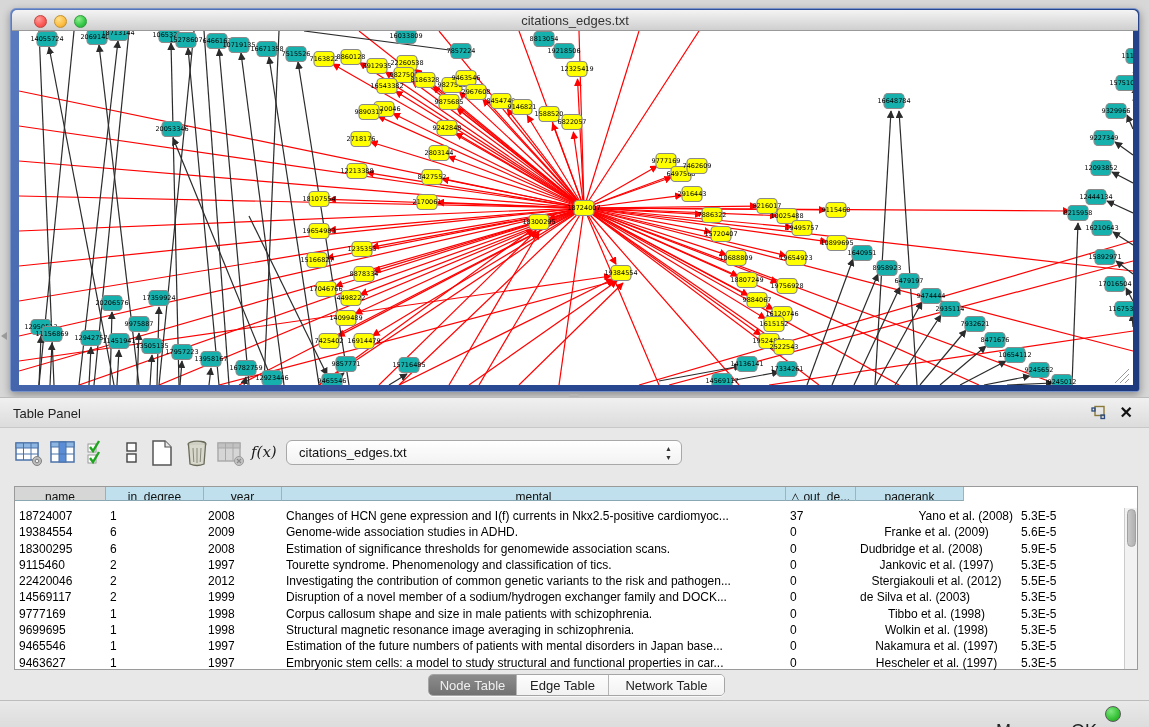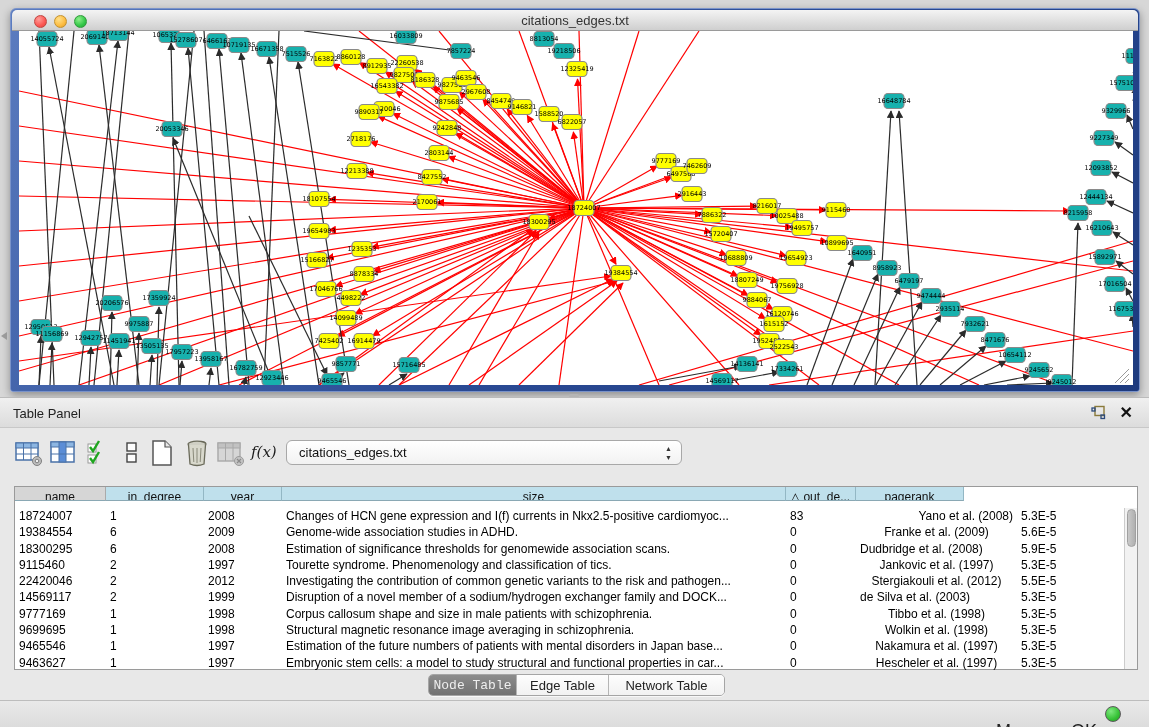--- a/index.html
+++ b/index.html
@@ -60,21 +60,21 @@
   #tbl-thumb { position:absolute; left:1.5px; top:1px; width:9px; height:38px;
     background:linear-gradient(90deg,#c9c9c9,#b0b0b0); border-radius:5px; border:1px solid #a0a0a0; }
 
   
   #seg { position:absolute; left:428px; top:276px; height:22px; display:flex;
     border:1px solid #a5a5a5; border-radius:5px; overflow:hidden;
     box-shadow:0 1px 0 rgba(255,255,255,.7); }
   .seg-btn { height:22px; font-size:13px; line-height:21px; text-align:center;
     background:linear-gradient(#fdfdfd,#f1f1f1); color:#222; border-right:1px solid #b5b5b5; cursor:pointer; }
   .seg-btn:last-child { border-right:none; }
-  .seg-btn.active { background:linear-gradient(#8c8c8c,#6f6f6f); color:#efefef;font-family:Liberation Mono, monospace; }
+  .seg-btn.active { background:linear-gradient(#8c8c8c,#6f6f6f); color:#efefef; }
 
   
   #status-bar { position:absolute; left:0; top:700px; width:1149px; height:27px;
     background:linear-gradient(#e9e9e9,#dcdcdc); border-top:1px solid #bdbdbd; }
   #mem-label { position:absolute; right:52px; top:20px; font-size:18px; color:#222; }
   #mem-dot { position:absolute; right:28px; top:5px; width:16px; height:16px; border-radius:50%;
     background:radial-gradient(circle at 35% 30%,#7ee87e,#35c135 60%,#239623);
     border:1px solid #5a5a5a; }
 </style>
 </head>
@@ -546,31 +546,31 @@
       <span id="combo-value">citations_edges.txt</span>
       <div class="combo-arrows">▲<br>▼</div>
     </div>
   </div>
 
   <div id="tbl">
     <div id="tbl-header">
         <div class="th first" style="width: 91px;">name</div>
         <div class="th" style="width: 98px;">in_degree</div>
         <div class="th" style="width: 78px;">year</div>
-        <div class="th" style="width: 504px;">size</div>
+        <div class="th" style="width: 504px;">mental</div>
         <div class="th" style="width: 70px;">△ out_de...</div>
         <div class="th" style="width: 108px;">pagerank</div>
       </div>
     <div id="tbl-body">
         <div class="tr">
           <div class="td" style="width: 91px;">18724007</div>
           <div class="td" style="width: 98px;">1</div>
           <div class="td" style="width: 78px;">2008</div>
           <div class="td" style="width: 504px;">Changes of HCN gene expression and I(f) currents in Nkx2.5-positive cardiomyoc...</div>
-          <div class="td" style="width: 70px;">83</div>
+          <div class="td" style="width: 70px;">37</div>
           <div class="td" style="width: 161px; text-align: right;">Yano et al. (2008)</div>
           <div class="td" style="width: 108px;">5.3E-5</div>
         </div>
         <div class="tr">
           <div class="td" style="width: 91px;">19384554</div>
           <div class="td" style="width: 98px;">6</div>
           <div class="td" style="width: 78px;">2009</div>
           <div class="td" style="width: 504px;">Genome-wide association studies in ADHD.</div>
           <div class="td" style="width: 70px;">0</div>
           <div class="td" style="width: 161px; text-align: center;">Franke et al. (2009)</div>

